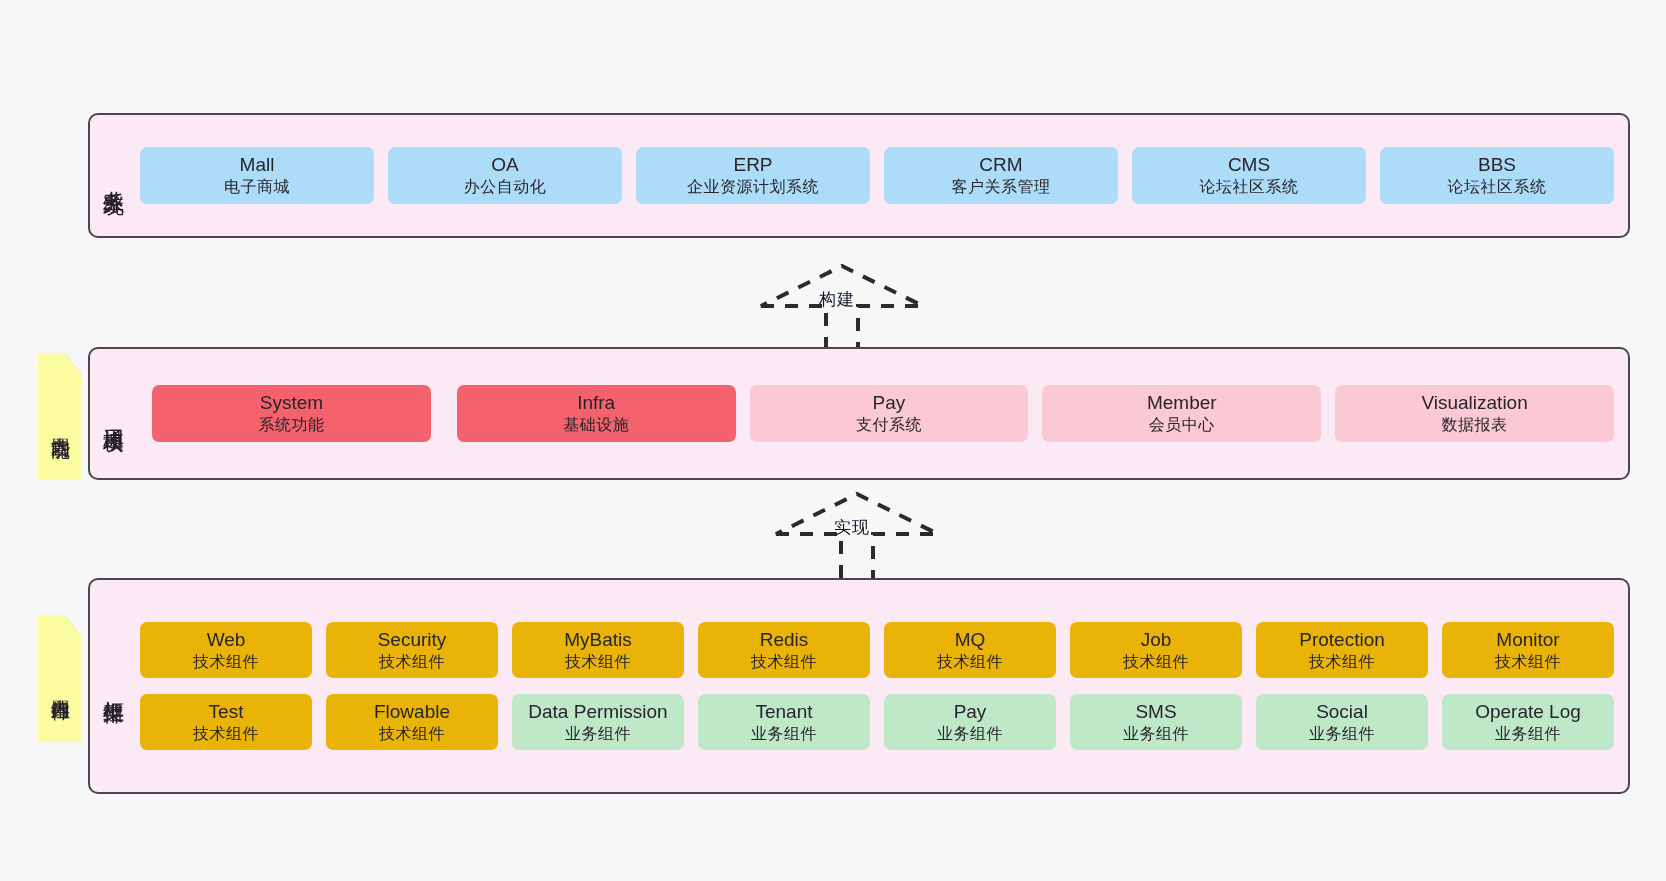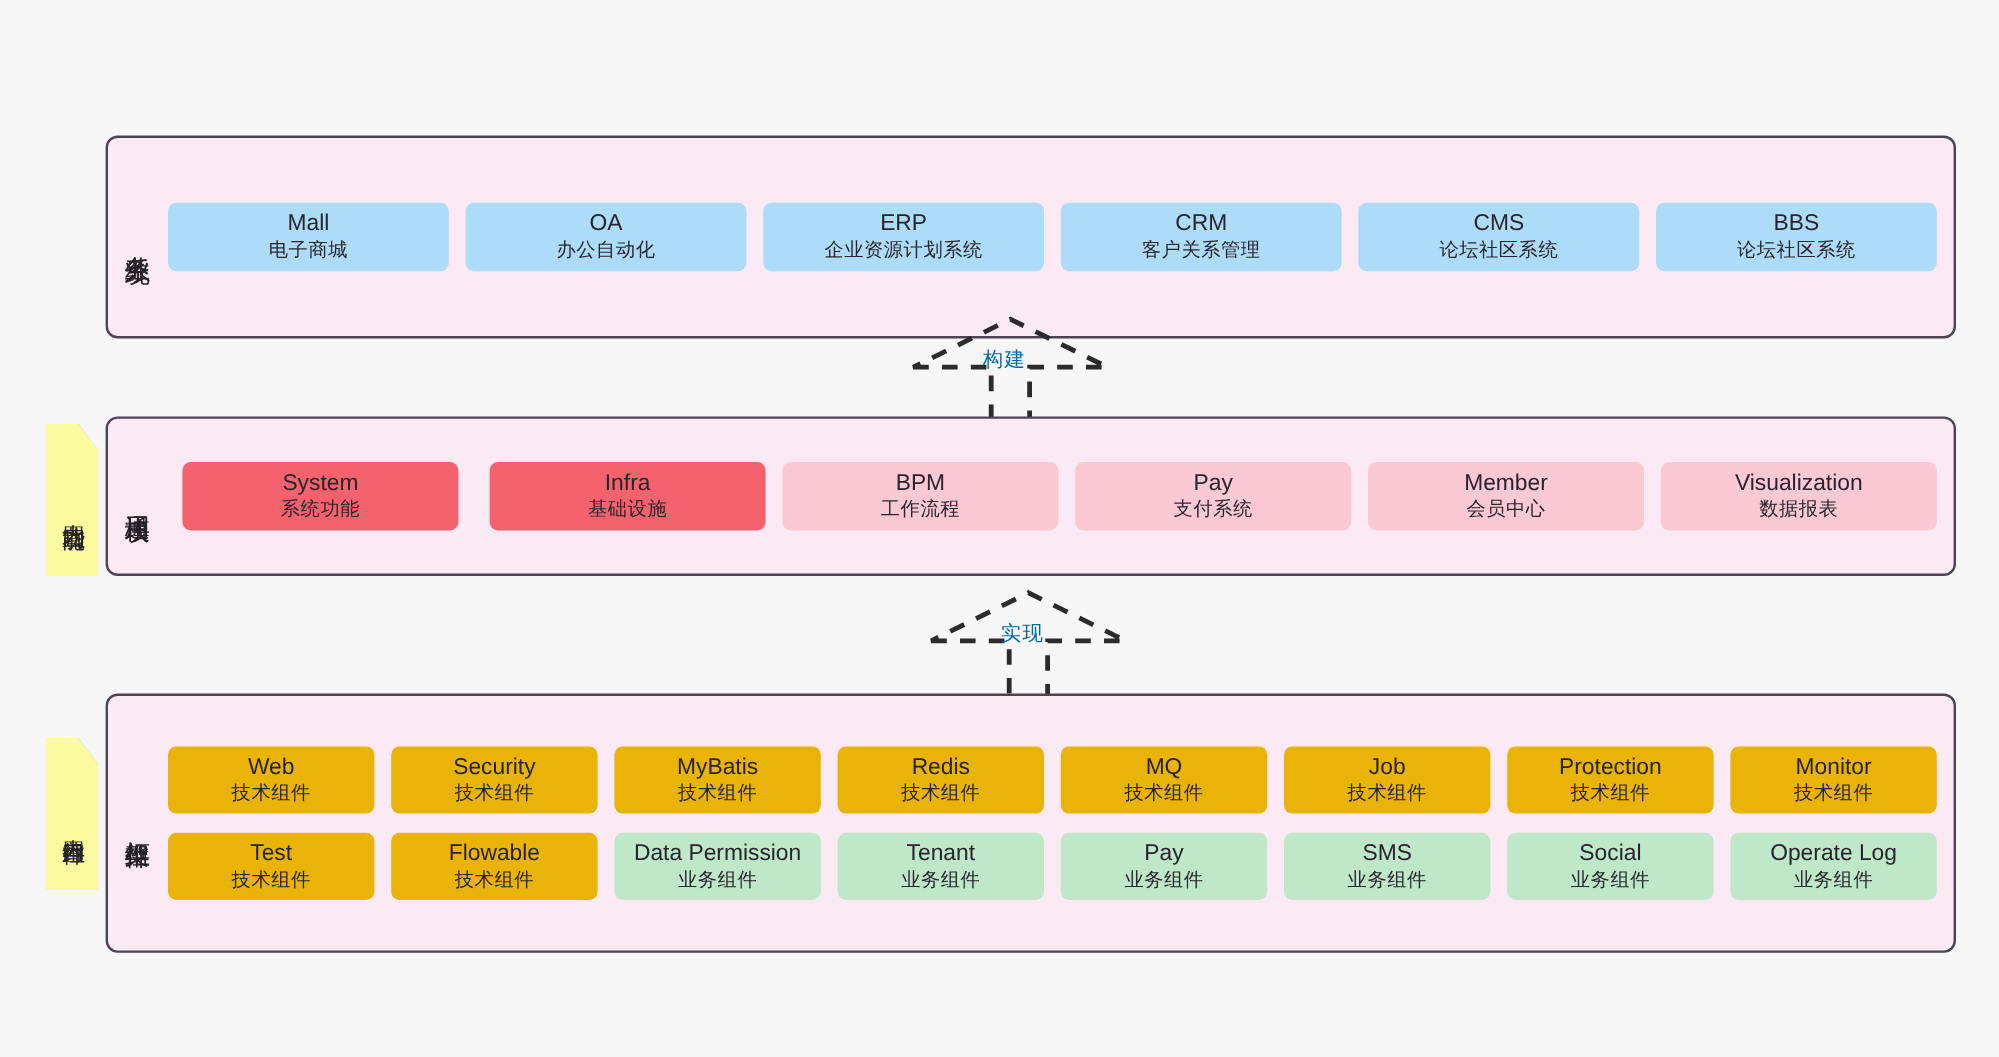--- a/index.html
+++ b/index.html
@@ -126,32 +126,32 @@
   
   .arrow {
     position: absolute;
     width: 170px;
     height: 96px;
   }
   .arrow svg { display: block; }
   .arrow-label {
     position: absolute;
     font-size: 17px;
-    color: #0369a1;
+    color: #0f172a;
     letter-spacing: 1px;
     background: transparent;
     white-space: nowrap;
   }
 </style>
 </head>
 <body>
 
 <div id="canvas">
 
-  <div class="layer" id="layer-business" style="left:88px; top:113px; width:1542px; height:169px;">
+  <div class="layer" id="layer-business" style="left:88px; top:113px; width:1542px; height:125px;">
     <div class="layer-title">业务系统</div>
     <div class="layer-body">
       <div class="card-row">
         <div class="card c-blue">
           <span class="en">Mall</span>
           <span class="cn">电子商城</span>
         </div>
         <div class="card c-blue">
           <span class="en">OA</span>
           <span class="cn">办公自动化</span>
@@ -194,24 +194,20 @@
       <div class="card-row">
         <div class="card c-red">
           <span class="en">System</span>
           <span class="cn">系统功能</span>
         </div>
         <div class="card c-red">
           <span class="en">Infra</span>
           <span class="cn">基础设施</span>
         </div>
         <div class="card c-pink">
-          <span class="en">BPM</span>
-          <span class="cn">工作流程</span>
-        </div>
-        <div class="card c-pink">
           <span class="en">Pay</span>
           <span class="cn">支付系统</span>
         </div>
         <div class="card c-pink">
           <span class="en">Member</span>
           <span class="cn">会员中心</span>
         </div>
         <div class="card c-pink">
           <span class="en">Visualization</span>
           <span class="cn">数据报表</span>

